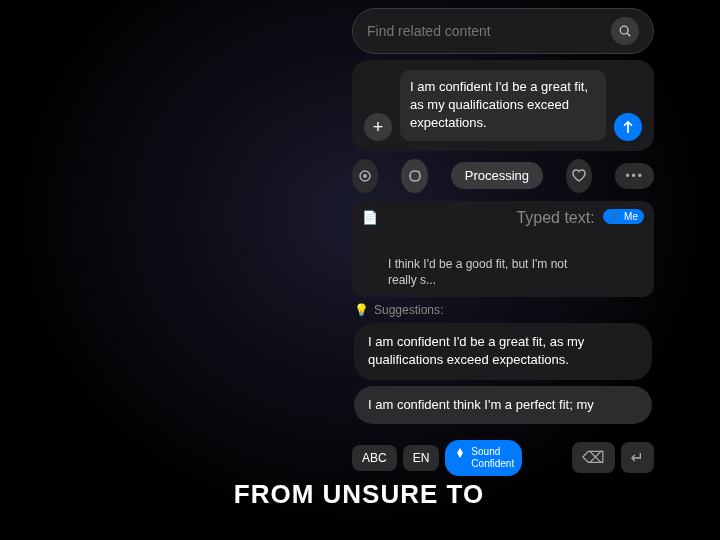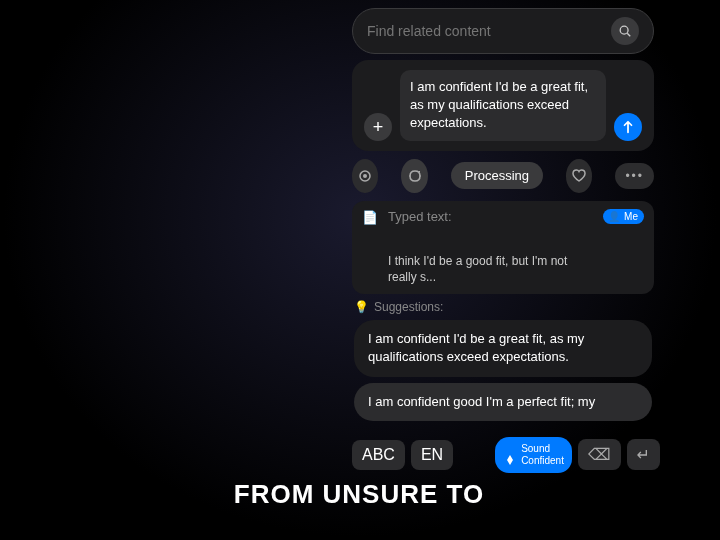--- a/index.html
+++ b/index.html
@@ -169,23 +169,24 @@
       height: 18px;
       color: #888;
       flex-shrink: 0;
       margin-top: 1px;
       font-size: 13px;
     }
     .typed-content {
       flex: 1;
     }
     .typed-label {
-      font-size: 13px;
+      font-size: 16px;
       color: #888;
       margin-bottom: 8px;
+      text-align: right;
     }
     .typed-text-val {
       font-size: 12px;
       color: #ccc;
       line-height: 1.4;
       margin-top: 29px;
     }
     .me-badge {
       background: #007aff;
       color: #fff;
@@ -229,34 +230,33 @@
       display: flex;
       align-items: center;
       gap: 6px;
       padding: 4px 0;
     }
     .key-btn {
       background: #2c2c2e;
       border-radius: 8px;
       padding: 6px 10px;
       color: #fff;
-      font-size: 16px;
+      font-size: 12px;
       cursor: pointer;
       font-weight: 500;
     }
     .key-btn.blue-btn {
       background: #007aff;
       border-radius: 14px;
       padding: 6px 8px;
       display: flex;
-      align-items: flex-end;
+      align-items: flex-start;
       gap: 4px;
       color: #fff;
       font-size: 11px;
-      margin-left: 36px;
     }
     .key-icon-btn {
       background: #2c2c2e;
       border-radius: 8px;
       padding: 6px 10px;
       color: #aaa;
       font-size: 16px;
       cursor: pointer;
       margin-left: auto;
     }
@@ -343,21 +343,21 @@
       <span>Me</span>
     </div>
   </div>
 
   <div class="suggestions-section">
     <div class="suggestions-label">
       <span>💡</span>
       <span>Suggestions:</span>
     </div>
     <div class="suggestion-card">I am confident I'd be a great fit, as my qualifications exceed expectations.</div>
-    <div class="suggestion-card alt">I am confident good I'm a perfect fit; my</div>
+    <div class="suggestion-card alt">I am confident think I'm a perfect fit; my</div>
   </div>
 
   <div class="keyboard-row">
     <div class="key-btn">ABC</div>
     <div class="key-btn">EN</div>
     <div class="key-btn blue-btn">
       <svg width="14" height="14" viewBox="0 0 14 14" fill="none">
         <path d="M7 2 L10 7 L7 12 L4 7 Z" fill="white"></path>
       </svg>
       <span style="font-size:10px; line-height:1.2; white-space:pre;">Sound

